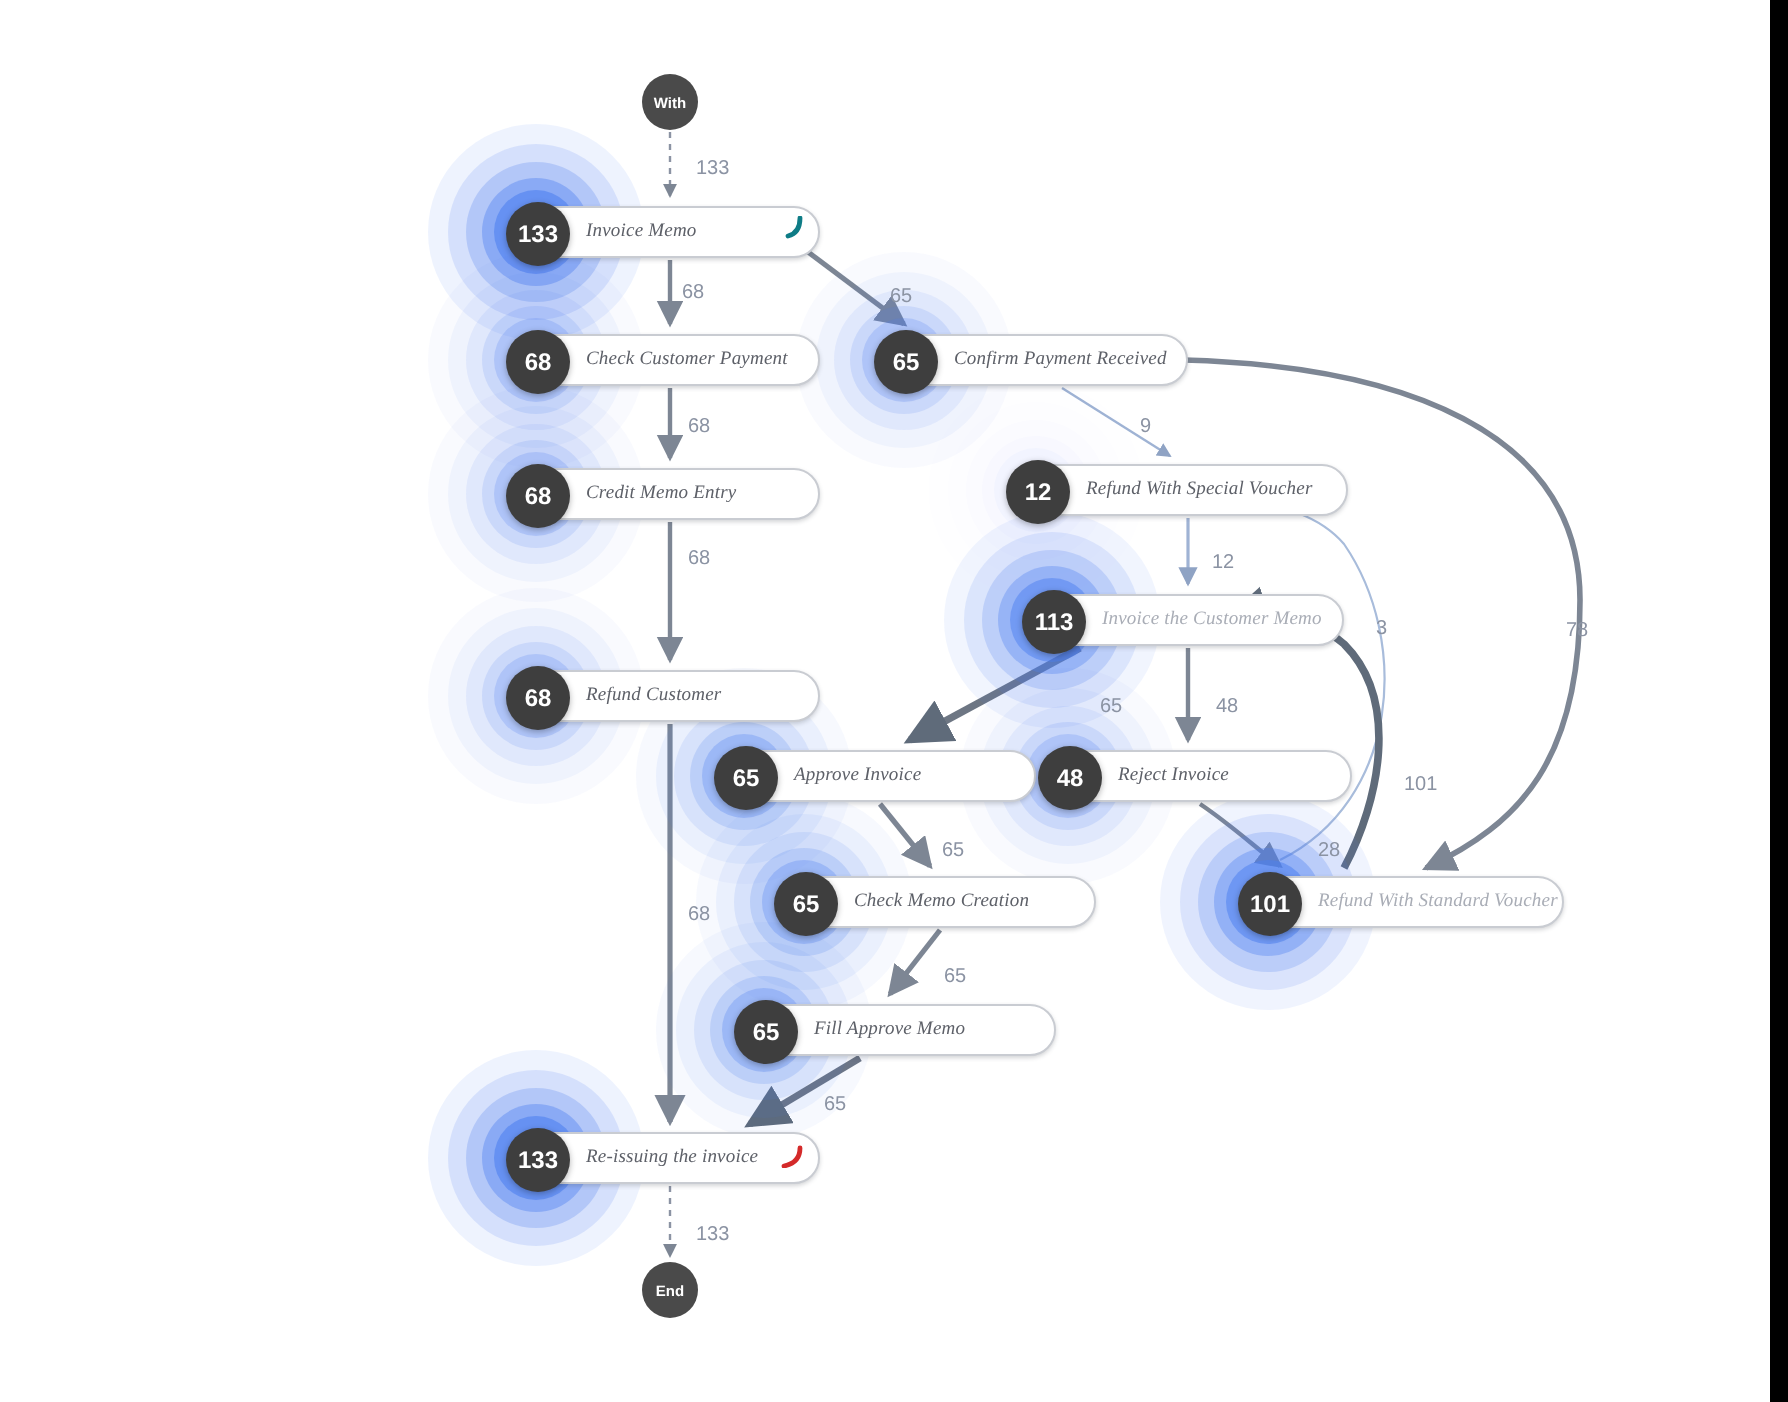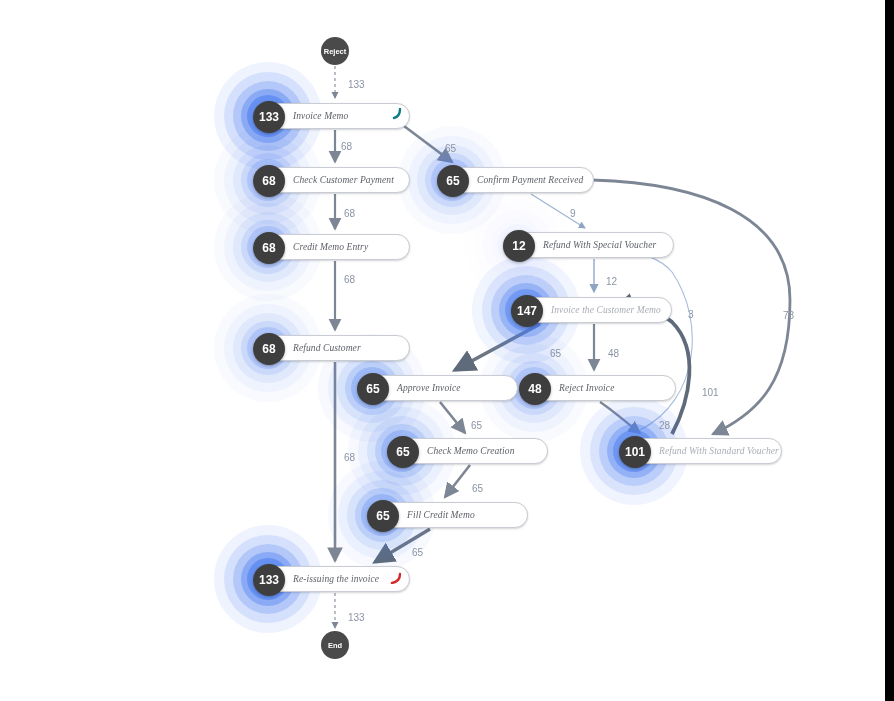--- a/index.html
+++ b/index.html
@@ -171,42 +171,42 @@
       </div>
       <div class="node" style="left: 442px; top: 167px; width: 152px;">
         <div class="badge">65</div>
         <div class="label">Confirm Payment Received</div>
       </div>
       <div class="node" style="left: 508px; top: 232px; width: 166px;">
         <div class="badge">12</div>
         <div class="label">Refund With Special Voucher</div>
       </div>
       <div class="node dim" style="left: 516px; top: 297px; width: 156px;">
-        <div class="badge">147</div>
+        <div class="badge">113</div>
         <div class="label">Invoice the Customer Memo</div>
       </div>
       <div class="node" style="left: 362px; top: 375px; width: 156px;">
         <div class="badge">65</div>
         <div class="label">Approve Invoice</div>
       </div>
       <div class="node" style="left: 524px; top: 375px; width: 152px;">
         <div class="badge">48</div>
         <div class="label">Reject Invoice</div>
       </div>
       <div class="node" style="left: 392px; top: 438px; width: 156px;">
         <div class="badge">65</div>
         <div class="label">Check Memo Creation</div>
       </div>
       <div class="node dim" style="left: 624px; top: 438px; width: 158px;">
         <div class="badge">101</div>
         <div class="label">Refund With Standard Voucher</div>
       </div>
       <div class="node" style="left: 372px; top: 502px; width: 156px;">
         <div class="badge">65</div>
-        <div class="label">Fill Credit Memo</div>
+        <div class="label">Fill Approve Memo</div>
       </div>
       <div class="node" style="left: 258px; top: 566px; width: 152px;">
         <div class="badge">133</div>
         <div class="label">Re-issuing the invoice</div>
         <svg class="corner-arc" viewBox="0 0 13 13">
           <path d="M3,12 C8,11 11,8 11,3" fill="none" stroke="#d42a2a" stroke-width="2.4" stroke-linecap="round"></path>
         </svg>
       </div>
     </div>
   <div id="elabels">
@@ -224,21 +224,21 @@
       <div class="elabel" style="left: 659px; top: 420px;">28</div>
       <div class="elabel" style="left: 702px; top: 387px;">101</div>
       <div class="elabel" style="left: 471px; top: 420px;">65</div>
       <div class="elabel" style="left: 472px; top: 483px;">65</div>
       <div class="elabel" style="left: 412px; top: 547px;">65</div>
       <div class="elabel" style="left: 344px; top: 452px;">68</div>
       <div class="elabel" style="left: 348px; top: 612px;">133</div>
     </div>
 
   <div class="terminal" style="left:321px;top:37px;">
-    <span>Reject</span>
+    <span>With</span>
   </div>
   <div class="terminal" style="left:321px;top:631px;">
     <span>End</span>
   </div>
 
   <div id="artifact"></div>
   <div id="rightband"></div>
 </div>
 
 </body></html>

